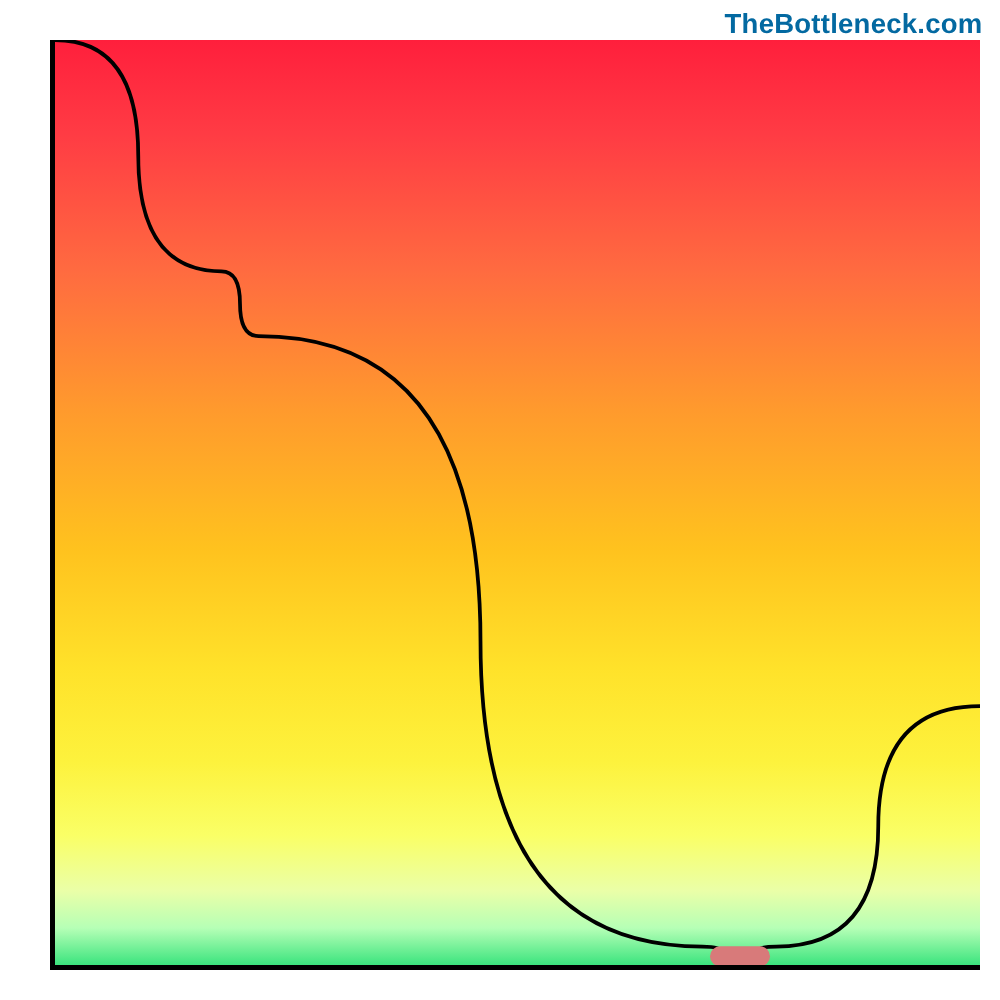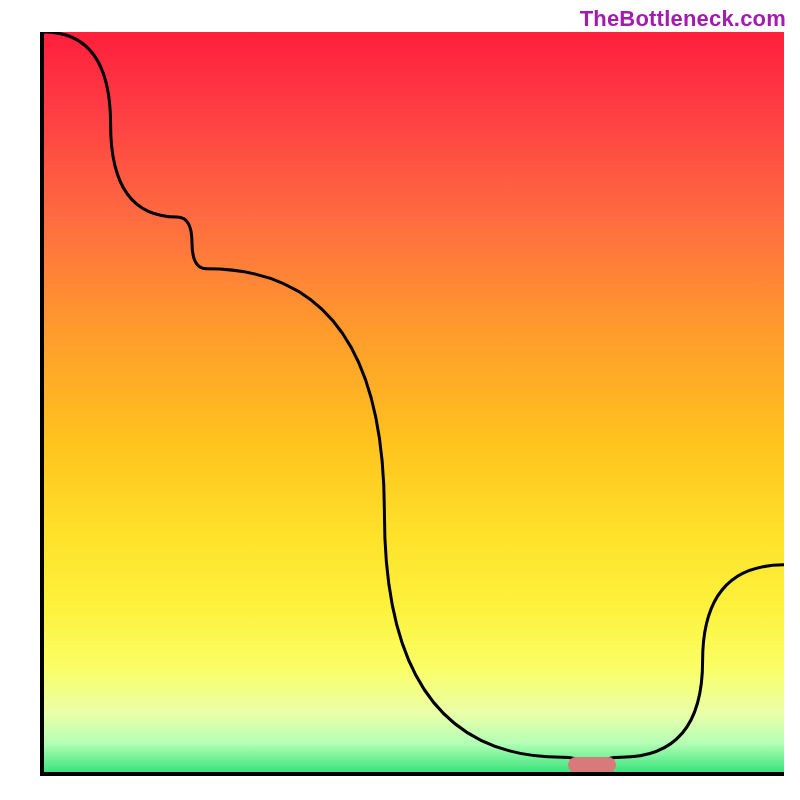--- a/index.html
+++ b/index.html
@@ -15,21 +15,21 @@
     position: relative;
     width: 800px;
     height: 800px;
   }
   .watermark {
     position: absolute;
     top: 6px;
     right: 14px;
     font-size: 22px;
     font-weight: 600;
-    color: #a21caf;
+    color: #0369a1;
     letter-spacing: 0.2px;
   }
   .plot-area {
     position: absolute;
     left: 40px;
     top: 32px;
     width: 740px;
     height: 740px;
     border-left: 4px solid #000;
     border-bottom: 4px solid #000;

